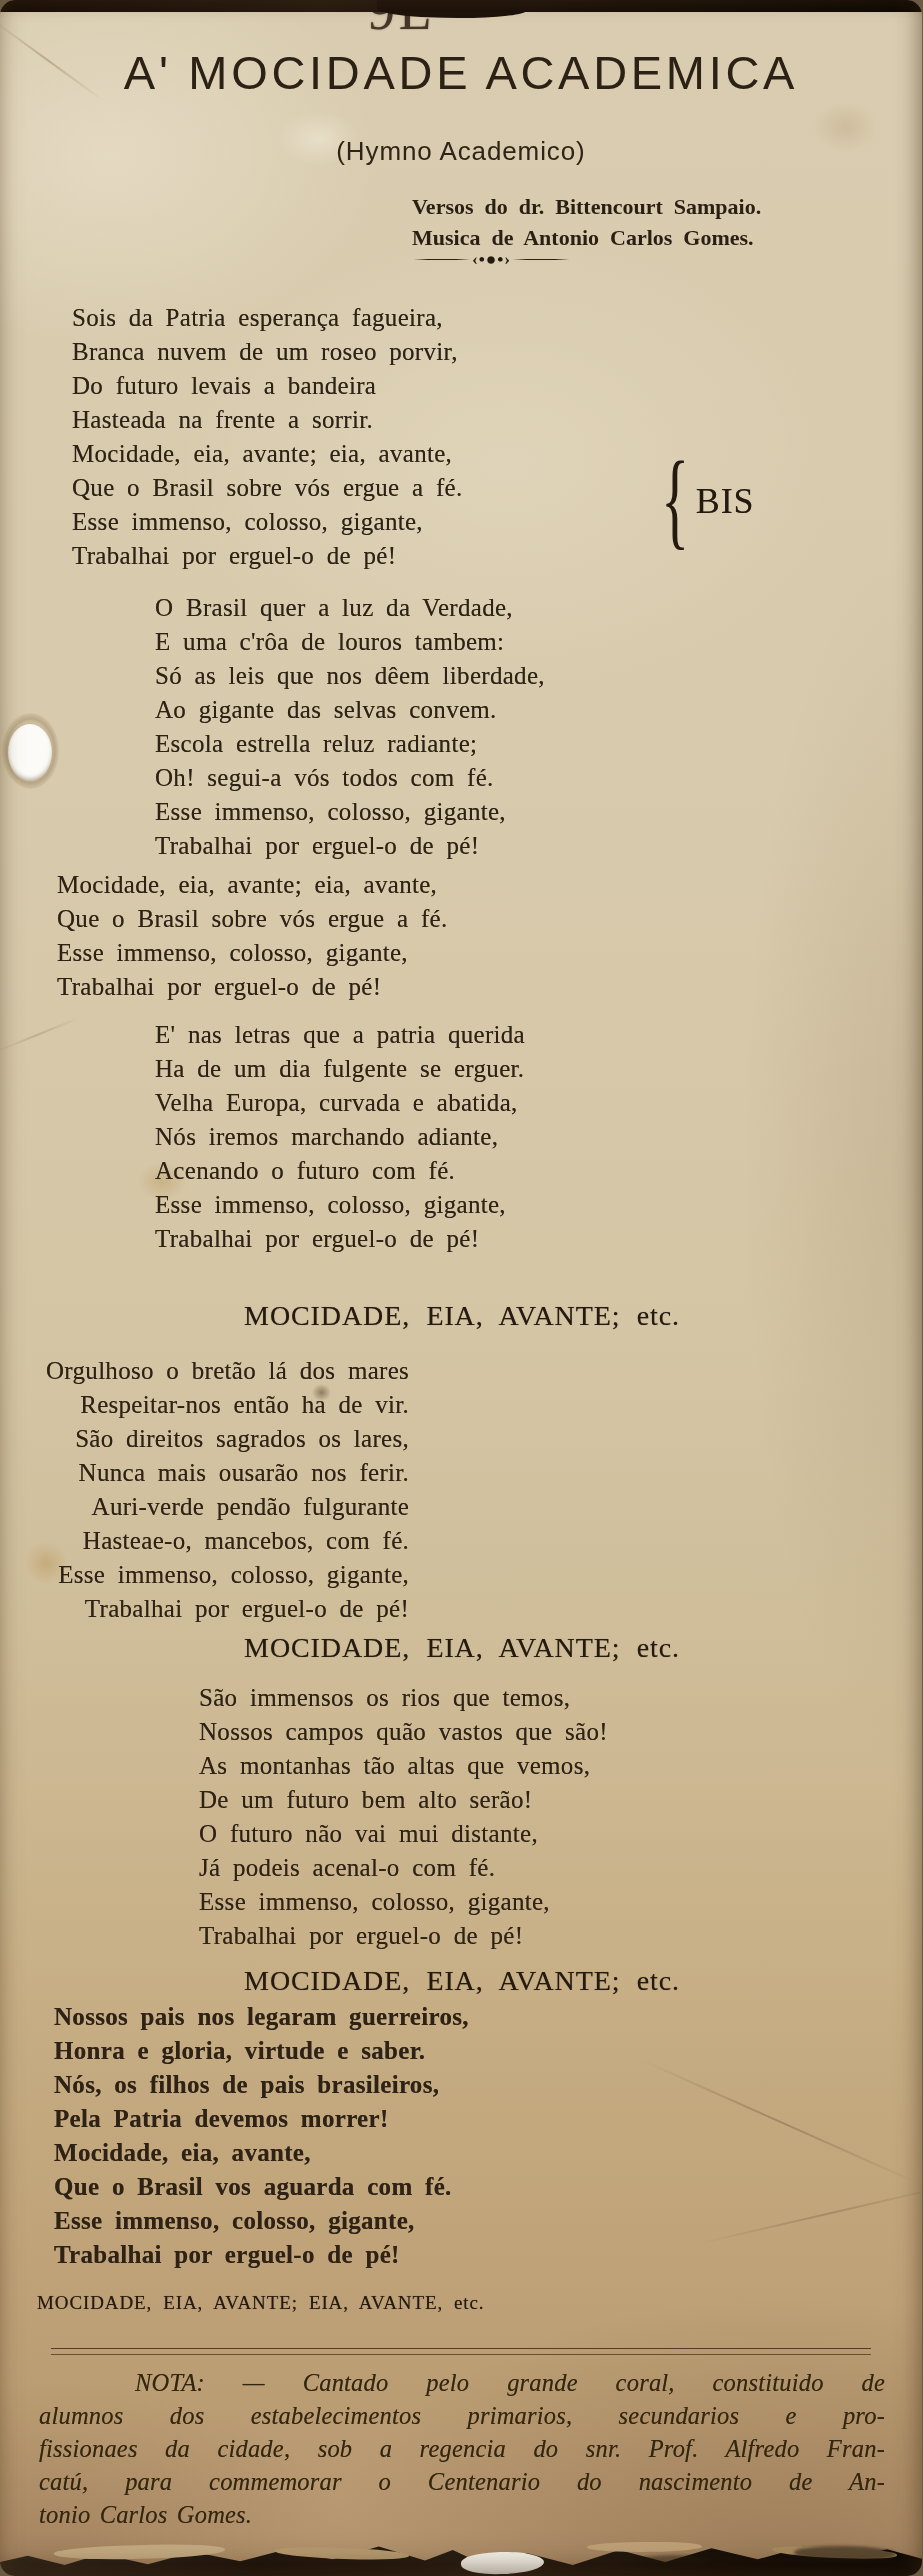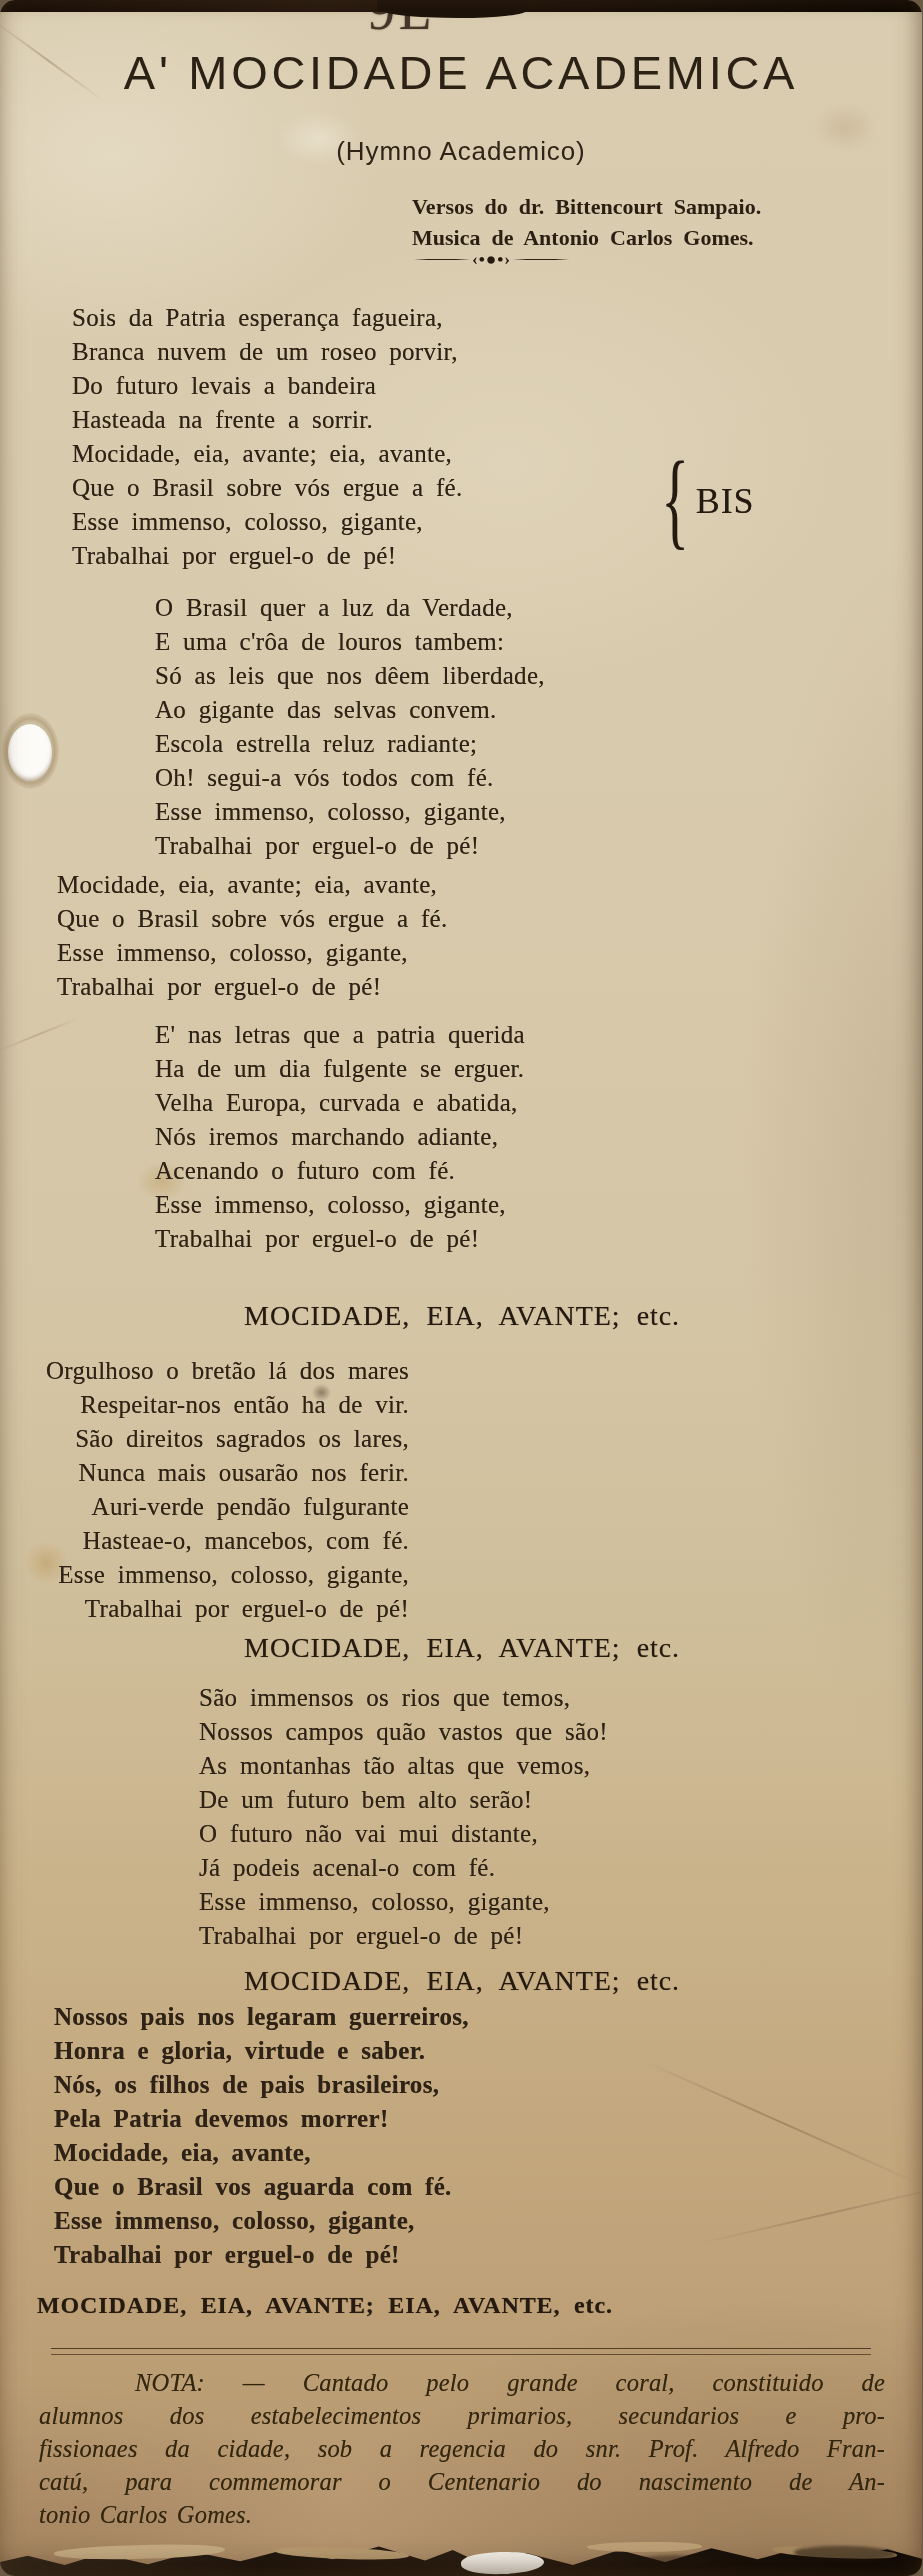--- a/index.html
+++ b/index.html
@@ -75,22 +75,22 @@
   .bis{position:absolute;left:661px;top:456px;z-index:2;display:flex;align-items:center;}
   .bis-brace{font-size:107px;line-height:89px;font-weight:400;color:#241a10;
     transform:scaleX(0.55);transform-origin:left center;display:inline-block;}
   .bis-label{font-size:36px;letter-spacing:0.9px;margin-left:-16.6px;color:#241a10;
     text-shadow:0 0 0.6px rgba(45,32,18,0.55);}
   .refrain{position:absolute;left:0;width:924px;text-align:center;z-index:2;
     font-size:28px;line-height:37px;letter-spacing:0.9px;word-spacing:0.3em;color:#241a10;
     text-shadow:0 0 0.7px rgba(40,28,14,0.6);}
   .rf1{top:1297px;} .rf2{top:1629px;} .rf3{top:1962px;}
   .final-refrain{position:absolute;left:37px;top:2292px;z-index:2;white-space:nowrap;
-    font-size:24px;letter-spacing:0.9px;word-spacing:0.28em;color:#241a10;
-    text-shadow:0 0 0.7px rgba(40,28,14,0.6);font-weight:bold;}
+    font-size:19px;letter-spacing:0.9px;word-spacing:0.28em;color:#241a10;
+    text-shadow:0 0 0.7px rgba(40,28,14,0.6);}
   .double-rule{position:absolute;left:51px;top:2348px;width:820px;height:4.6px;z-index:2;
     border-top:1.8px solid rgba(55,38,20,0.8);border-bottom:1.8px solid rgba(55,38,20,0.65);}
   
   .nota{position:absolute;left:39px;top:2366px;width:846px;z-index:3;
     font-style:italic;font-size:24.5px;line-height:33px;letter-spacing:0.2px;
     word-spacing:0.12em;color:#33260f;text-shadow:0 0 0.6px rgba(50,38,20,0.5);}
   .nota .line{text-align:justify;text-align-last:justify;}
   .nota .line:first-child{text-indent:96px;}
   .nota .line:last-child{text-align-last:left;}
   

